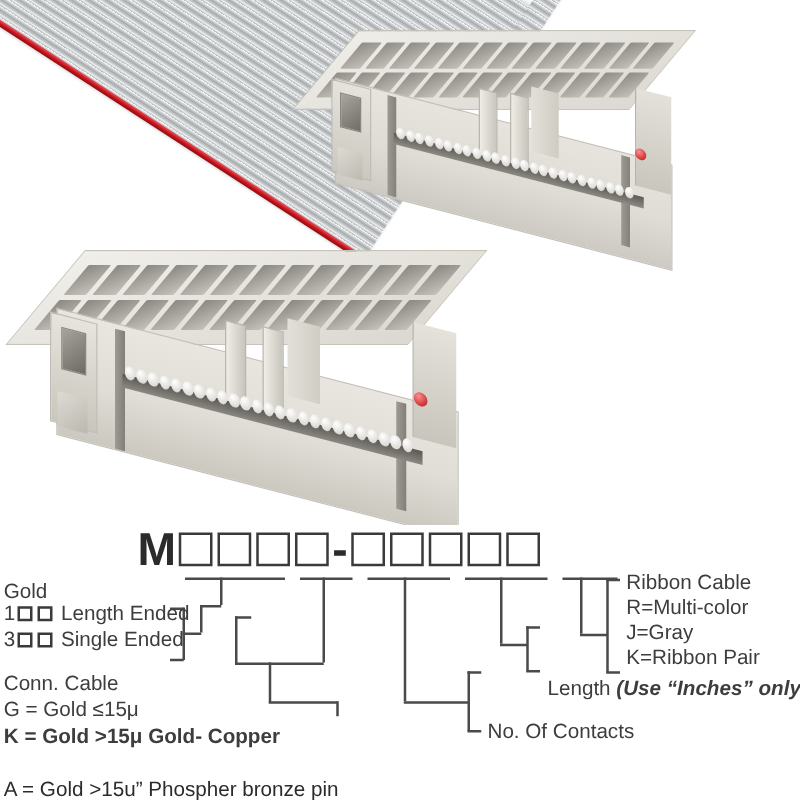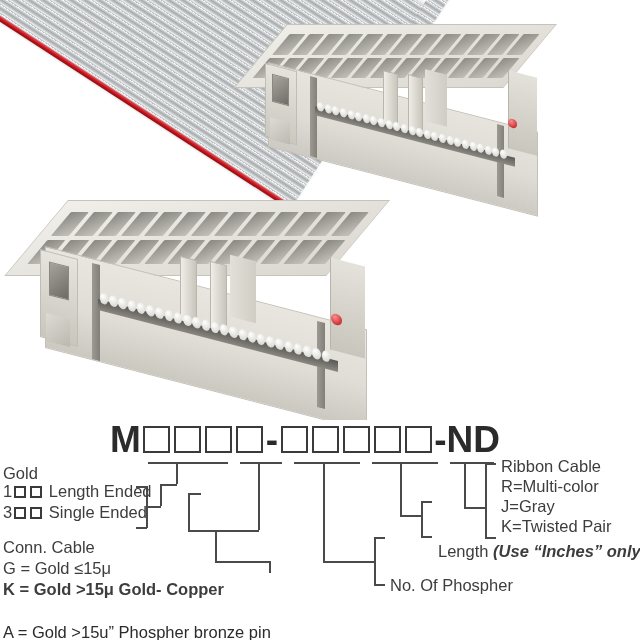--- a/index.html
+++ b/index.html
@@ -277,21 +277,20 @@
       <span class="bx"></span>
       <span class="bx"></span>
       <span class="bx"></span>
       <span class="bx"></span>
       <span class="dash">-</span>
       <span class="bx"></span>
       <span class="bx"></span>
       <span class="bx"></span>
       <span class="bx"></span>
       <span class="bx"></span>
-      <span class="ch">-ND</span>
     </div>
 
     <div class="ln lnh" style="left:148px;top:47px;width:80px;"></div>
     <div class="ln lnh" style="left:240px;top:47px;width:42px;"></div>
     <div class="ln lnh" style="left:294px;top:47px;width:66px;"></div>
     <div class="ln lnh" style="left:372px;top:47px;width:66px;"></div>
     <div class="ln lnh" style="left:450px;top:47px;width:44px;"></div>
 
     <div class="ln lnv" style="left:176px;top:47px;height:22px;"></div>
     <div class="ln lnv" style="left:258px;top:47px;height:68px;"></div>
@@ -342,23 +341,23 @@
     </div>
 
     <div class="lbl" style="left:3px;top:122px;">Conn. Cable</div>
     <div class="lbl" style="left:3px;top:143px;">G = Gold ≤15μ</div>
     <div class="lbl" style="left:3px;top:164px;font-weight:bold;">K = Gold &gt;15μ Gold- Copper</div>
     <div class="lbl" style="left:3px;top:207px;color:#2b2b2b;">A = Gold &gt;15u” Phospher bronze pin</div>
 
     <div class="lbl" style="left:501px;top:61px;">R=Multi-color</div>
     <div class="lbl" style="left:501px;top:41px;">Ribbon Cable</div>
     <div class="lbl" style="left:501px;top:81px;">J=Gray</div>
-    <div class="lbl" style="left:501px;top:101px;">K=Twisted Pair</div>
+    <div class="lbl" style="left:501px;top:101px;">K=Ribbon Pair</div>
 
     <div class="lbl" style="left:438px;top:126px;">
       <span>Length</span>
       <i>(Use “Inches” only.)</i>
     </div>
 
-    <div class="lbl" style="left:390px;top:160px;">No. Of Phospher</div>
+    <div class="lbl" style="left:390px;top:160px;">No. Of Contacts</div>
 
   </div>
 </div>
 
 </body></html>

